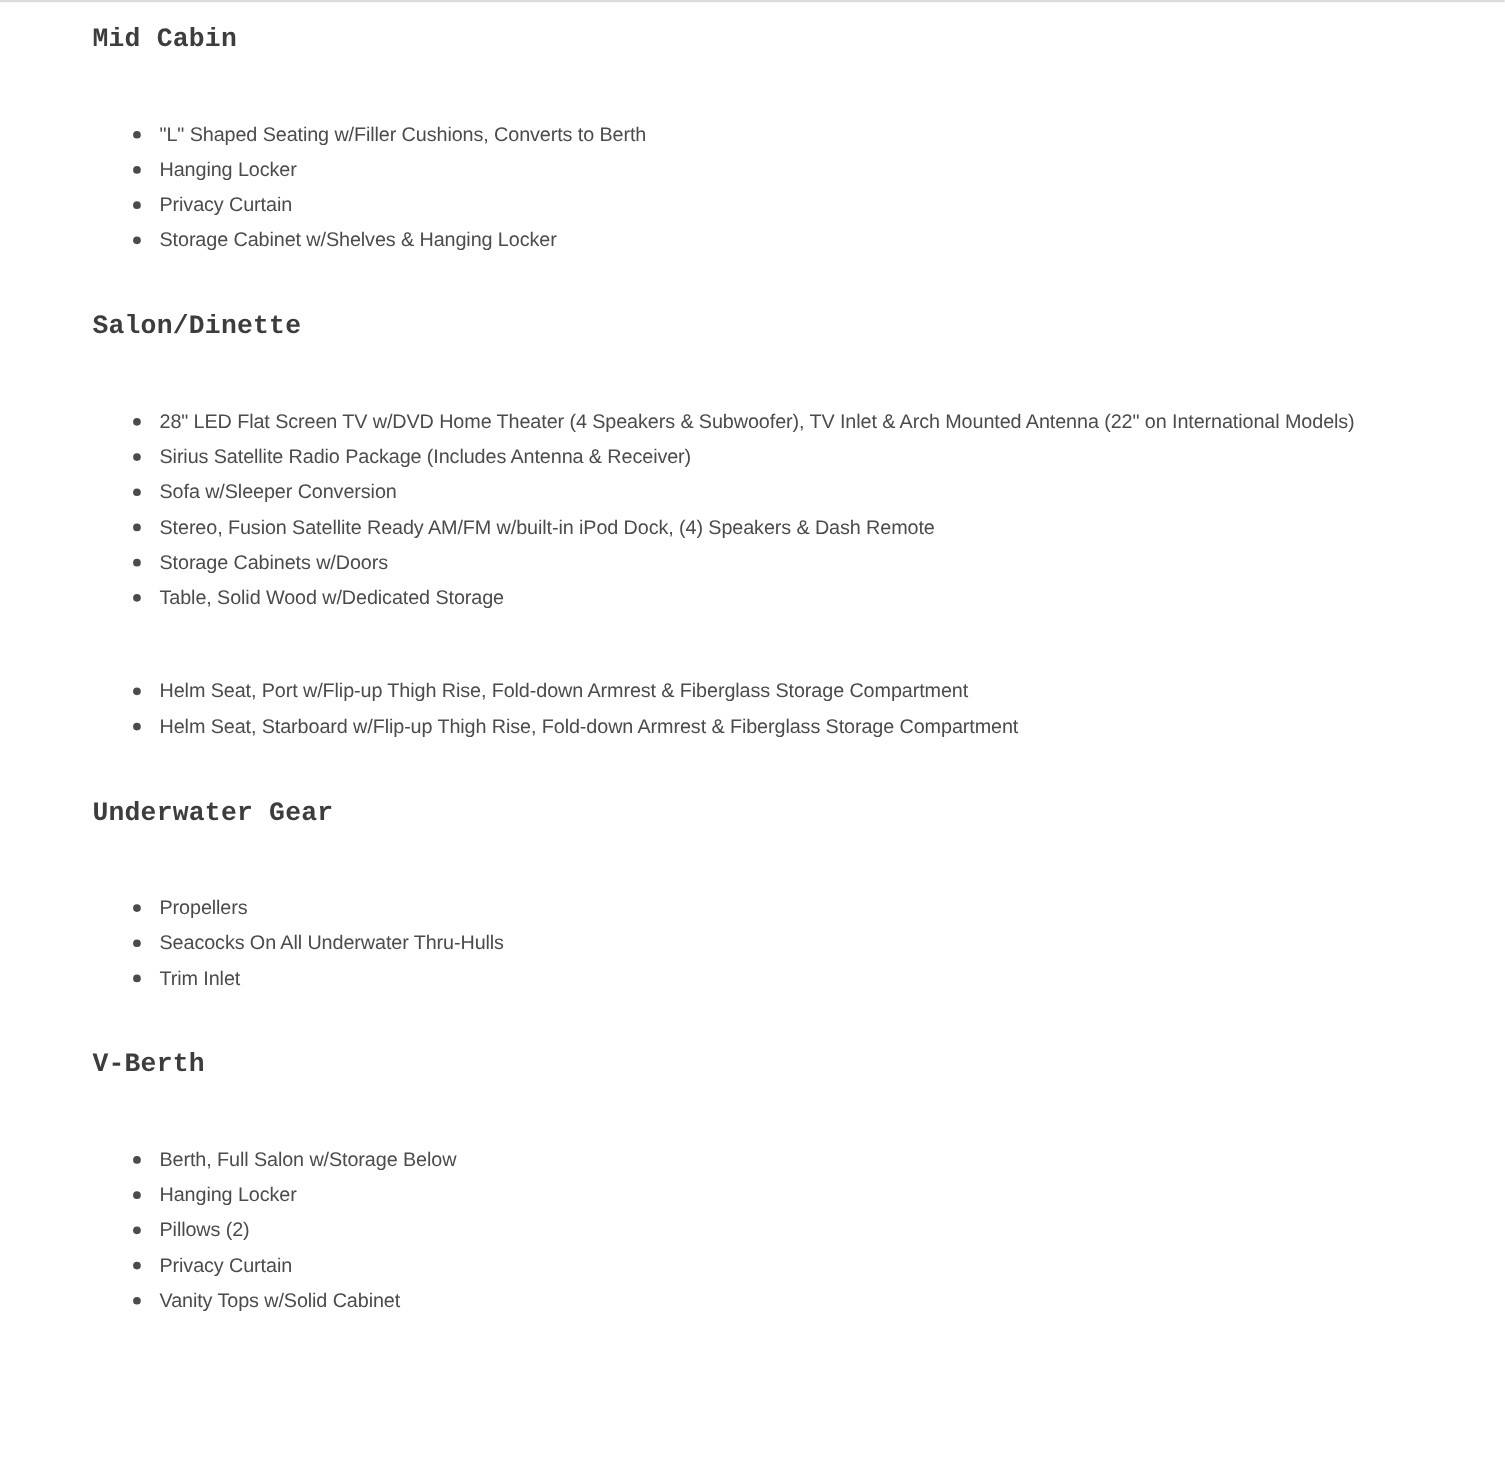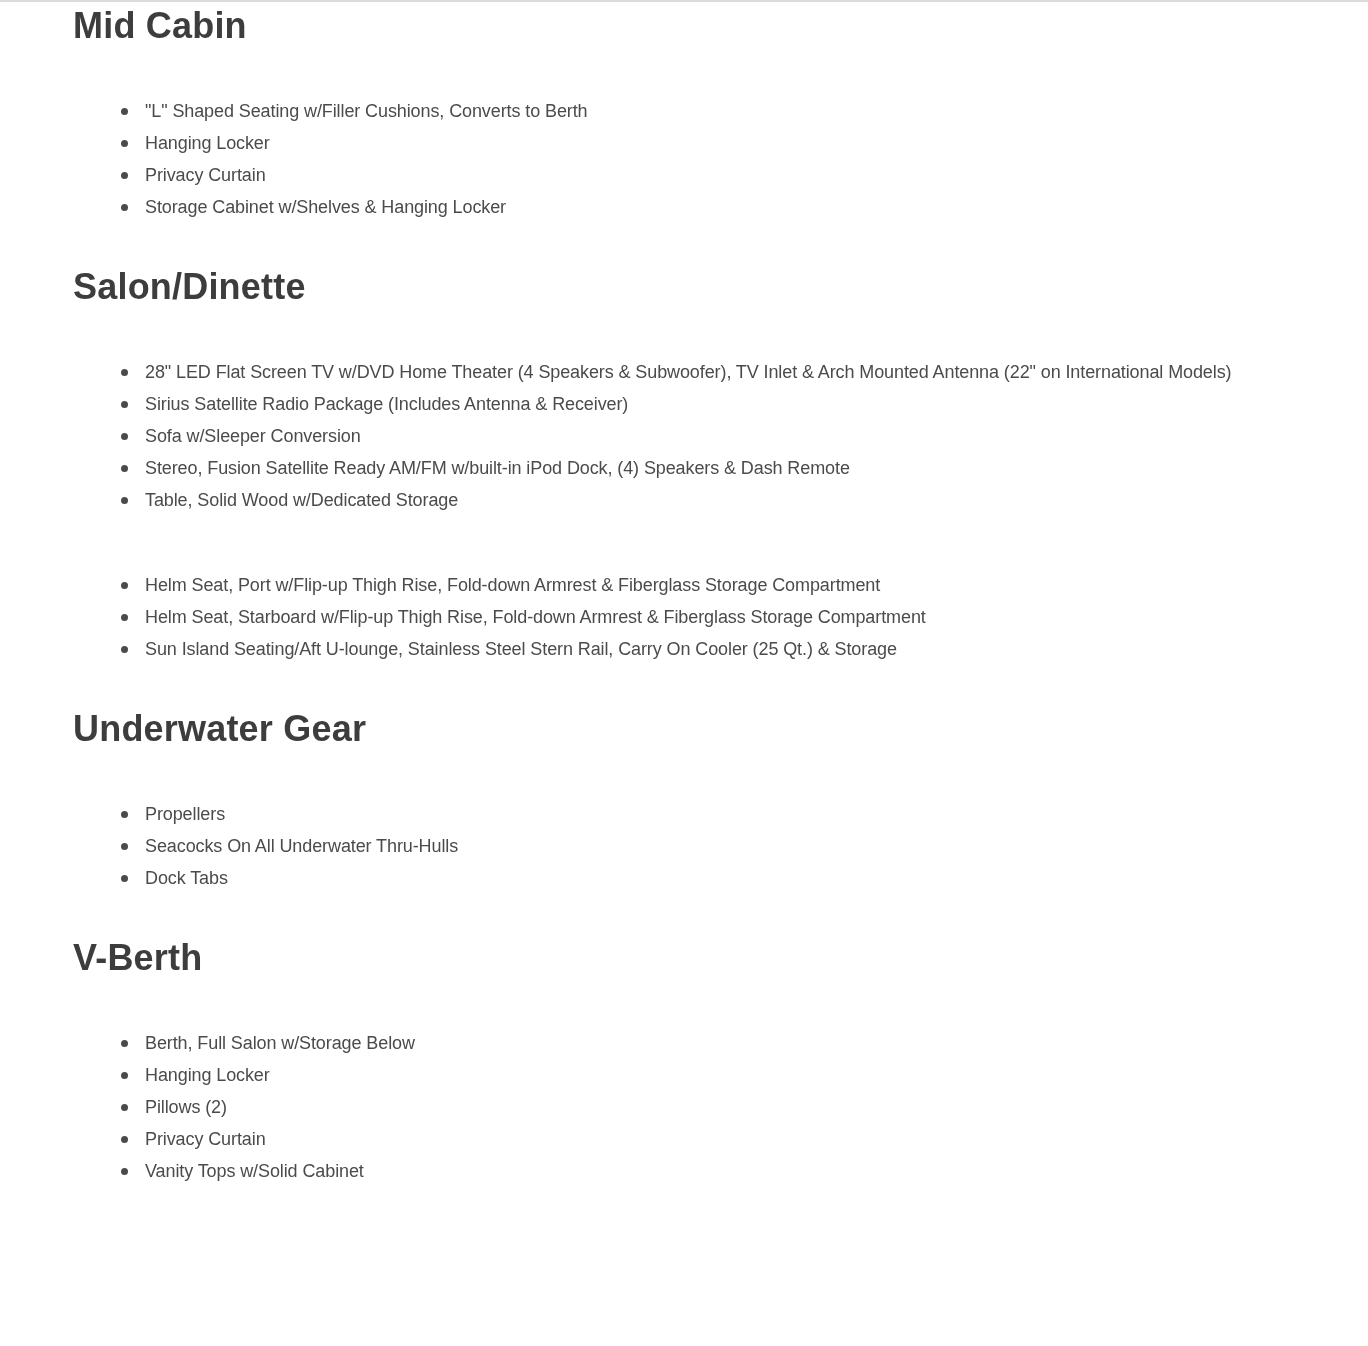--- a/index.html
+++ b/index.html
@@ -15,26 +15,27 @@
   }
   .top-divider {
     width: 1368px;
     height: 2px;
     background: #dcdcdc;
   }
   .page {
     padding: 3px 0 0 68px;
   }
   .section-heading {
-    margin: 5px;
-    font-size: 36px;
+    margin: 16px;
+    font-size: 24px;
     line-height: 32px;
     font-weight: 700;
     color: #3d3d3d;
     letter-spacing: 0.2px;
+    font-family: Liberation Mono, monospace;
   }
   .feature-list {
     list-style: none;
     margin: 53px 0 48px 0;
     padding: 0 0 0 77px;
   }
   .feature-item {
     position: relative;
     font-size: 18px;
     line-height: 32px;
@@ -100,63 +101,63 @@
   <li class="feature-item">
     <span class="bullet"></span>
     <span class="item-text">Sofa w/Sleeper Conversion</span>
   </li>
 
   <li class="feature-item">
     <span class="bullet"></span>
     <span class="item-text">Stereo, Fusion Satellite Ready AM/FM w/built-in iPod Dock, (4) Speakers &amp; Dash Remote</span>
   </li>
 
+  <li class="feature-item">
+    <span class="bullet"></span>
+    <span class="item-text">Storage Cabinets w/Doors</span>
+  </li>
 
   <li class="feature-item">
     <span class="bullet"></span>
     <span class="item-text">Table, Solid Wood w/Dedicated Storage</span>
   </li>
 </ul>
   </section>
 
   <section class="feature-section">
     <ul class="feature-list">
   <li class="feature-item">
     <span class="bullet"></span>
     <span class="item-text">Helm Seat, Port w/Flip-up Thigh Rise, Fold-down Armrest &amp; Fiberglass Storage Compartment</span>
   </li>
 
   <li class="feature-item">
     <span class="bullet"></span>
     <span class="item-text">Helm Seat, Starboard w/Flip-up Thigh Rise, Fold-down Armrest &amp; Fiberglass Storage Compartment</span>
   </li>
 
-  <li class="feature-item">
-    <span class="bullet"></span>
-    <span class="item-text">Sun Island Seating/Aft U-lounge, Stainless Steel Stern Rail, Carry On Cooler (25 Qt.) &amp; Storage</span>
-  </li>
 </ul>
   </section>
 
   <section class="feature-section">
     <h2 class="section-heading">Underwater Gear</h2>
     <ul class="feature-list">
   <li class="feature-item">
     <span class="bullet"></span>
     <span class="item-text">Propellers</span>
   </li>
 
   <li class="feature-item">
     <span class="bullet"></span>
     <span class="item-text">Seacocks On All Underwater Thru-Hulls</span>
   </li>
 
   <li class="feature-item">
     <span class="bullet"></span>
-    <span class="item-text">Dock Tabs</span>
+    <span class="item-text">Trim Inlet</span>
   </li>
 </ul>
   </section>
 
   <section class="feature-section">
     <h2 class="section-heading">V-Berth</h2>
     <ul class="feature-list">
   <li class="feature-item">
     <span class="bullet"></span>
     <span class="item-text">Berth, Full Salon w/Storage Below</span>

